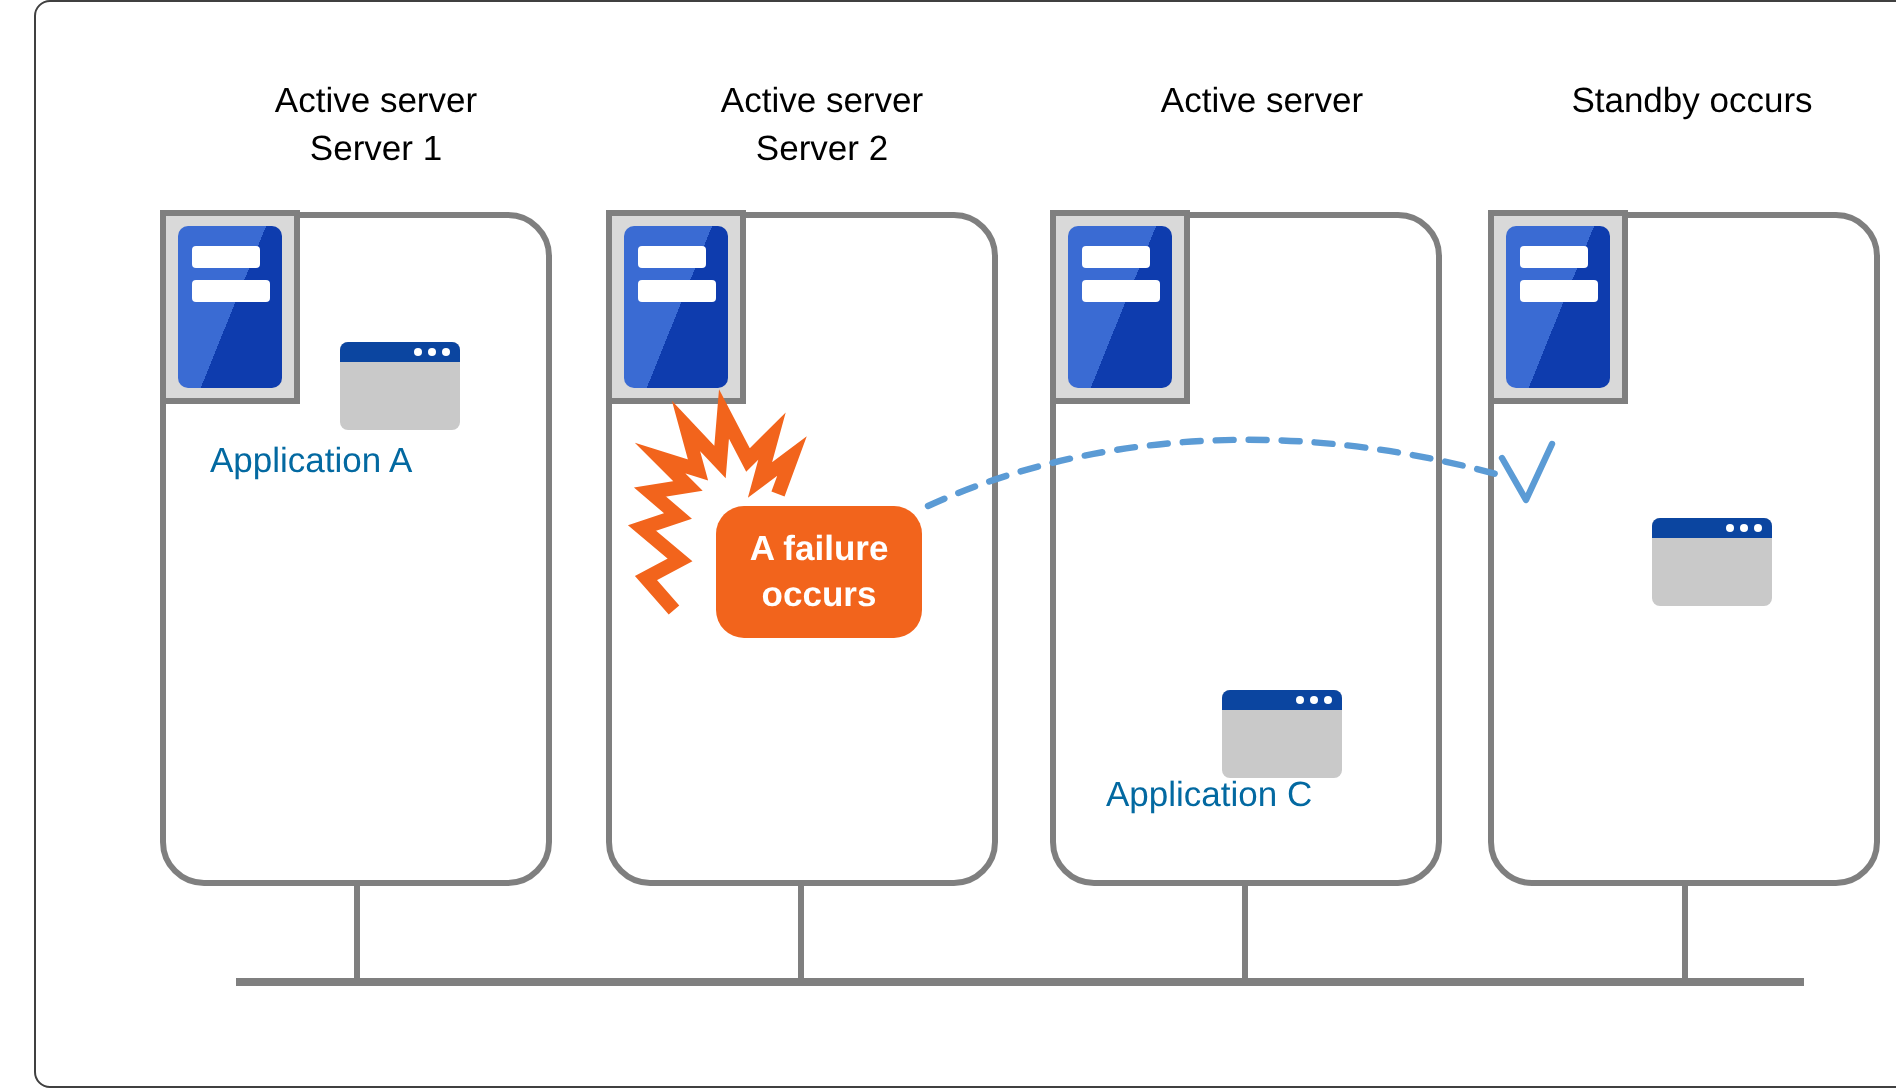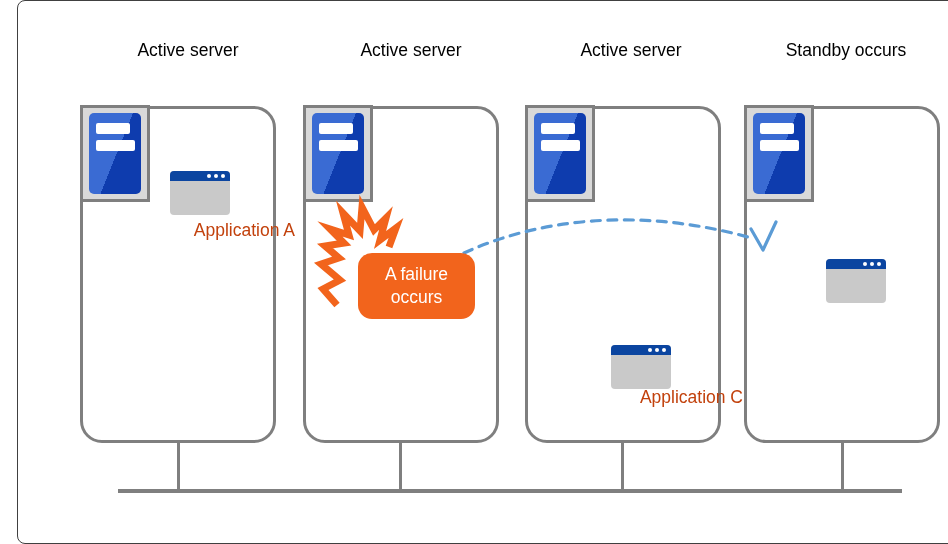--- a/index.html
+++ b/index.html
@@ -34,45 +34,47 @@
   .appwin{
     position:absolute;width:60px;height:44px;border-radius:4px;background:#c9c9c9;z-index:2;
   }
   .appwin .titlebar{
     position:absolute;left:0;top:0;width:100%;height:10px;background:#0b45a0;
     border-radius:4px 4px 0 0;
   }
   .appwin .dots{position:absolute;right:5px;top:3px;display:flex;gap:3px;}
   .appwin .dots i{display:block;width:4px;height:4px;border-radius:50%;background:#ffffff;}
   .app-label{
-    position:absolute;width:190px;text-align:right;font-size:17.5px;color:#c2410c;z-index:2;
+    position:absolute;width:190px;text-align:left;font-size:17.5px;color:#0369a1;z-index:2;
   }
   
   .badge{
-    position:absolute;left:340px;top:252px;width:117px;height:66px;box-sizing:border-box;
+    position:absolute;left:340px;top:252px;width:103px;height:66px;box-sizing:border-box;
     background:#f2641c;border-radius:14px;color:#ffffff;font-size:17.5px;line-height:23px;
     display:flex;align-items:center;justify-content:center;text-align:center;
-    padding:19px 10px;z-index:3;
+    padding:19px 10px;z-index:3;font-weight:bold;
   }
   
   .connector{position:absolute;top:441px;width:3px;height:48px;background:#7f7f7f;z-index:1;}
   .bus{position:absolute;left:100px;top:488px;width:784px;height:4px;background:#7f7f7f;z-index:1;}
   
   .overlay{position:absolute;left:0;top:0;z-index:2;pointer-events:none;}
 </style>
 </head>
 <body>
 
 <div class="stage">
 
   <div class="server-title" style="left:72px;">
     <div>Active server</div>
+    <div>Server 1</div>
   </div>
   <div class="server-title" style="left:295px;">
     <div>Active server</div>
+    <div>Server 2</div>
   </div>
   <div class="server-title" style="left:515px;">
     <div>Active server</div>
   </div>
   <div class="server-title" style="left:730px;">
     <div>Standby occurs</div>
   </div>
 
   <div class="server-box" style="left:62px;"></div>
   <div class="server-box" style="left:285px;"></div>

